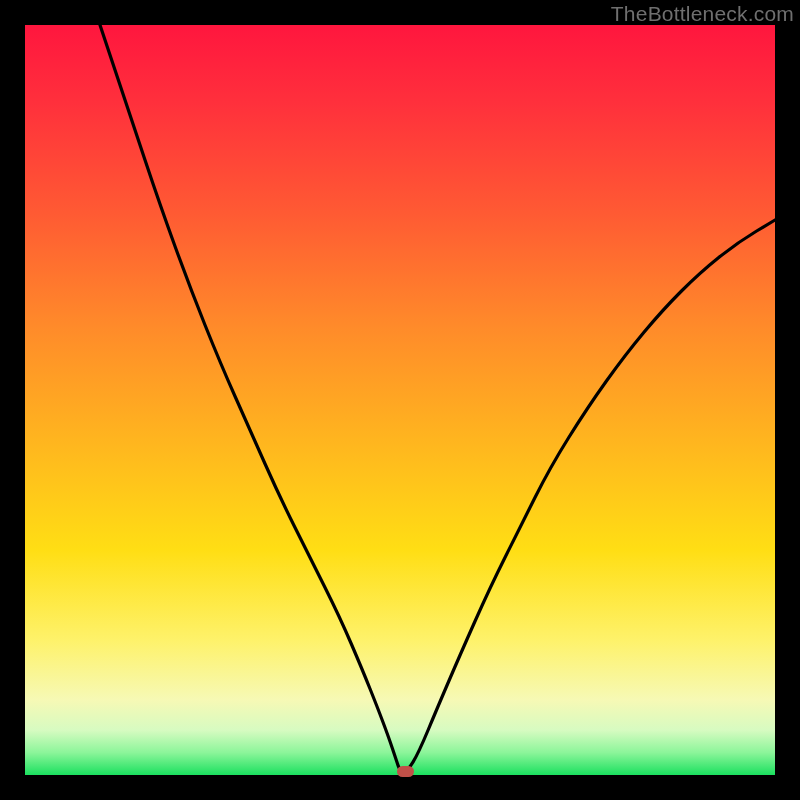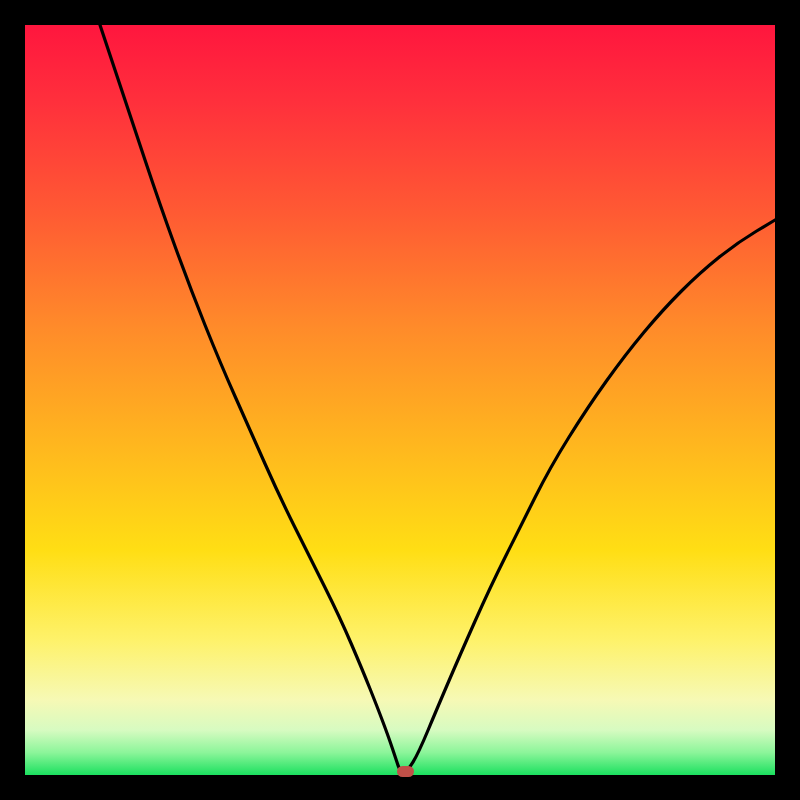--- a/index.html
+++ b/index.html
@@ -63,19 +63,20 @@
     width: 17px;
     height: 11px;
     background: #c05048;
     border-radius: 6px;
   }
 </style>
 </head>
 <body>
 
 <div class="frame">
+  <div class="watermark">TheBottleneck.com</div>
   <div class="plot-area">
     <svg class="curve" viewBox="0 0 750 750" preserveAspectRatio="none">
       <path id="curve-path" fill="none" stroke="#000" stroke-width="3.2" stroke-linecap="round" d="M 75 0 Q 75 0 90 45 Q 105.00000000000001 90 120 135 Q 135 180 150 221.25 Q 165 262.5 180 300 Q 195 337.49999999999994 210 371.25 Q 225 405 240 438.75 Q 255.00000000000003 472.5 270 502.5 Q 285 532.5 300 562.5 Q 315 592.5 326.25 618.75 Q 337.5 645 345 663.75 Q 352.5 682.5 358.125 697.5 Q 363.75 712.5 367.5 723.75 Q 371.25 735 373.125 740.625 Q 375 746.25 378.75 746.25 Q 382.5 746.25 388.125 736.875 Q 393.75 727.5 403.125 705 Q 412.50000000000006 682.5 423.75 656.25 Q 434.99999999999994 630 450 596.25 Q 465 562.5 480 532.5 Q 495 502.5 510 472.5 Q 525 442.5 543.75 412.5 Q 562.5 382.5 581.25 356.25 Q 600 329.99999999999994 618.75 307.5 Q 637.5 285 656.25 266.25 Q 675 247.49999999999994 693.75 232.49999999999997 Q 712.5 217.5 731.25 206.25 L 750 195"></path>
     </svg>
     <div class="marker" id="marker" style="left: 372.25px; top: 740.5px; background: rgb(192, 80, 72);"></div>
   </div>
 </div>
 
 </body></html>

